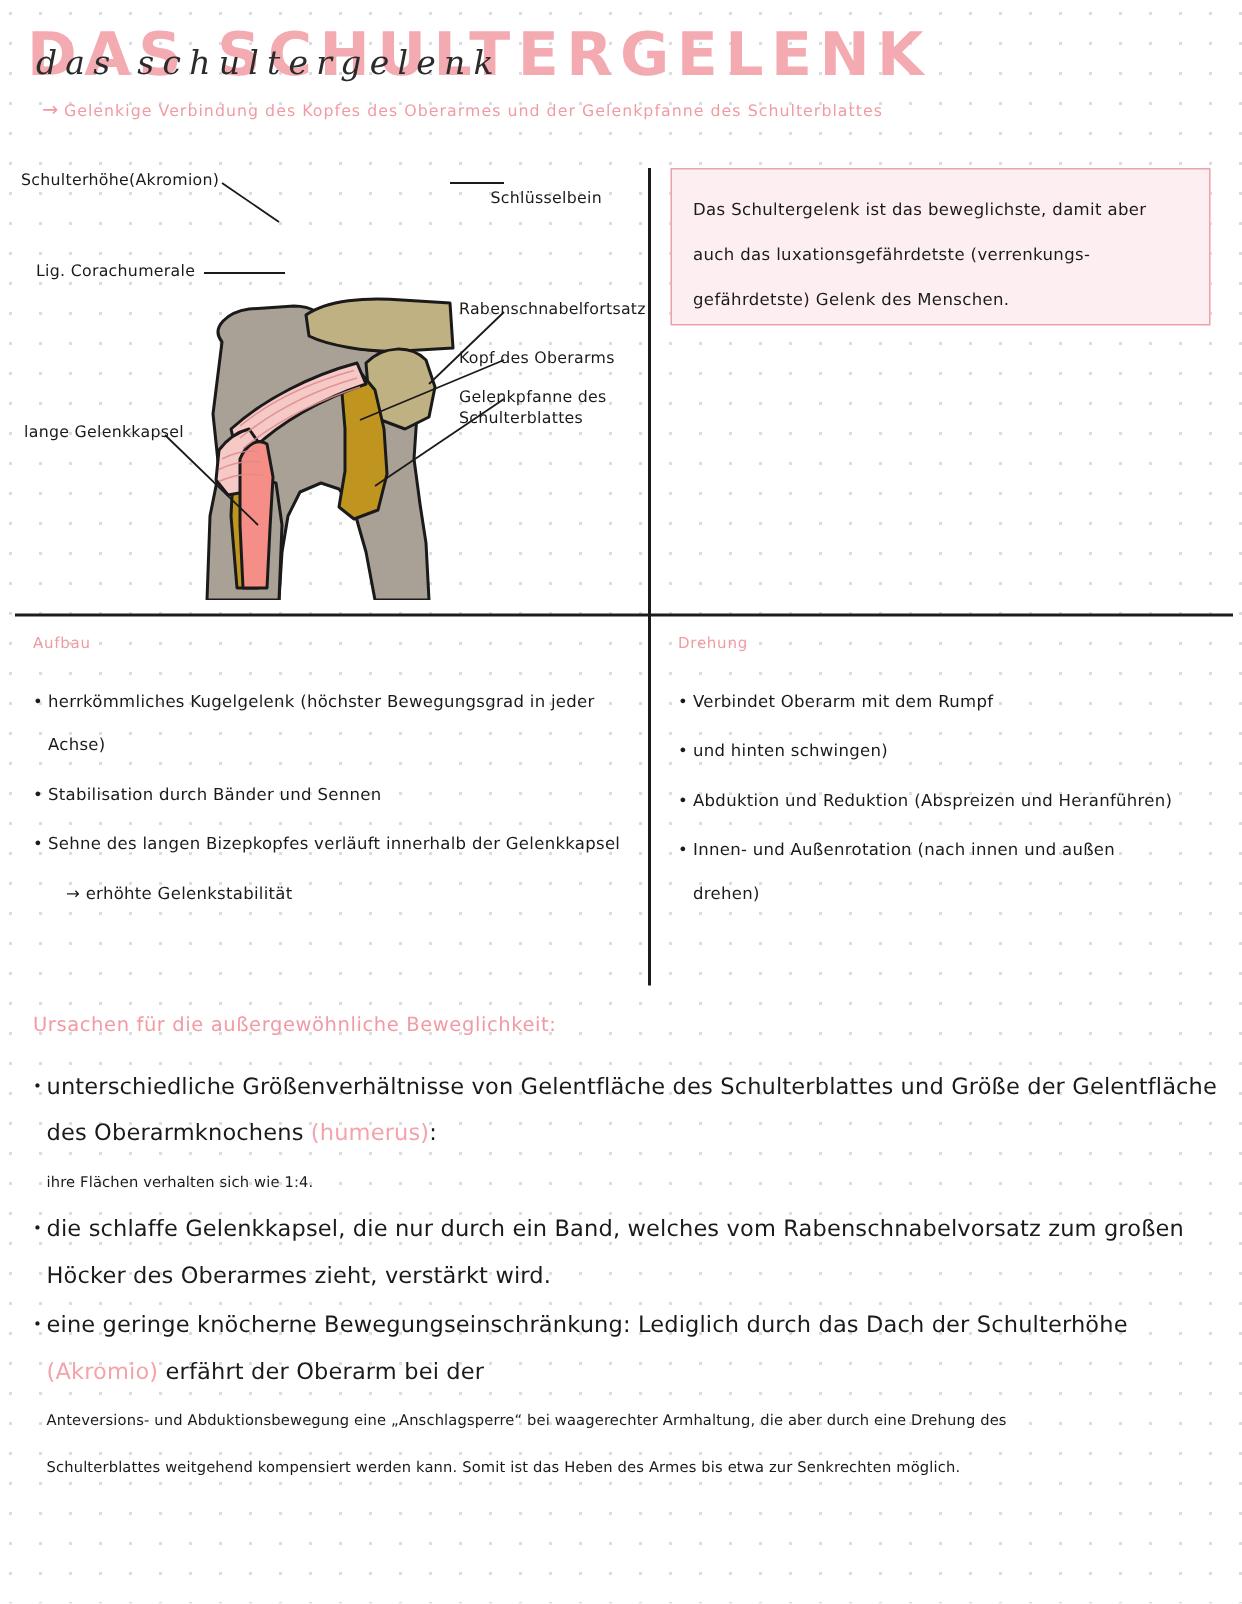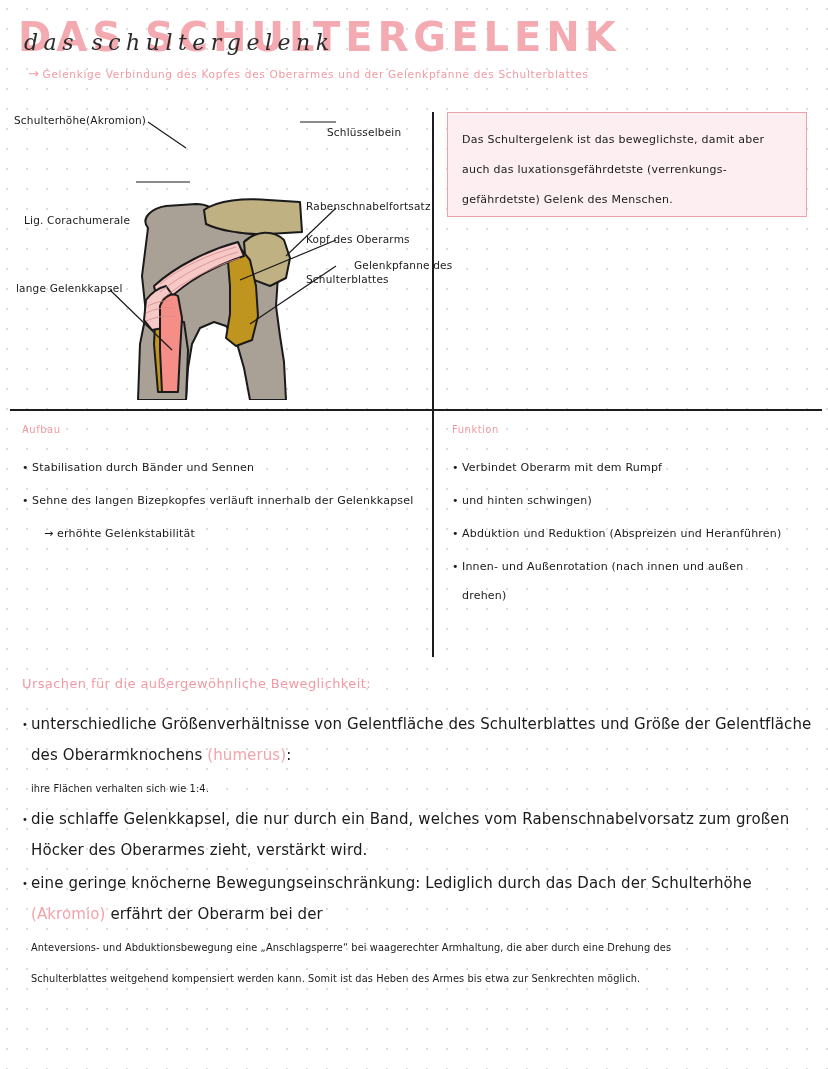--- a/index.html
+++ b/index.html
@@ -244,52 +244,56 @@
         <line x1="136" y1="82" x2="190" y2="82"></line>
         <line x1="286" y1="156" x2="336" y2="108"></line>
         <line x1="240" y1="180" x2="336" y2="140"></line>
         <line x1="250" y1="224" x2="336" y2="166"></line>
         <line x1="172" y1="250" x2="110" y2="190"></line>
       </g>
     </svg>
 
     <div class="dg-label" style="left:14px; top:14px;">Schulterhöhe(Akromion)</div>
     <div class="dg-label" style="left:306px; top:26px;margin-left:21px;">Schlüsselbein</div>
-    <div class="dg-label" style="left:24px; top:75px;margin-top:39px;">Lig. Corachumerale</div>
+    <div class="dg-label" style="left:24px; top:75px;">Lig. Corachumerale</div>
     <div class="dg-label" style="left:306px; top:100px;">Rabenschnabelfortsatz</div>
     <div class="dg-label" style="left:306px; top:133px;">Kopf des Oberarms</div>
-    <div class="dg-label" style="left:306px; top:159px;margin-left:48px;">Gelenkpfanne des</div>
+    <div class="dg-label" style="left:306px; top:159px;">Gelenkpfanne des</div>
     <div class="dg-label" style="left:306px; top:173px;">Schulterblattes</div>
     <div class="dg-label" style="left:16px; top:182px;">lange Gelenkkapsel</div>
   </div>
 
   <div id="infobox">
     <p>Das Schultergelenk ist das beweglichste, damit aber</p>
     <p>auch das luxationsgefährdetste (verrenkungs-</p>
     <p>gefährdetste) Gelenk des Menschen.</p>
   </div>
 
   <div class="col" id="col-left">
     <div class="col-head">Aufbau</div>
 
+    <div class="bullet">
+      <div>herrkömmliches Kugelgelenk (höchster Bewegungsgrad in jeder</div>
+      <div>Achse)</div>
+    </div>
 
     <div class="bullet">
       <div>Stabilisation durch Bänder und Sennen</div>
     </div>
 
     <div class="bullet">
       <div>Sehne des langen Bizepkopfes verläuft innerhalb der Gelenkkapsel</div>
     </div>
 
     <div class="sub-arrow">→ erhöhte Gelenkstabilität</div>
 
   </div>
 
   <div class="col" id="col-right">
-    <div class="col-head">Funktion</div>
+    <div class="col-head">Drehung</div>
 
     <div class="bullet">
       <div>Verbindet Oberarm mit dem Rumpf</div>
     </div>
 
     <div class="bullet">
       <div>und hinten schwingen)</div>
     </div>
 
     <div class="bullet">

